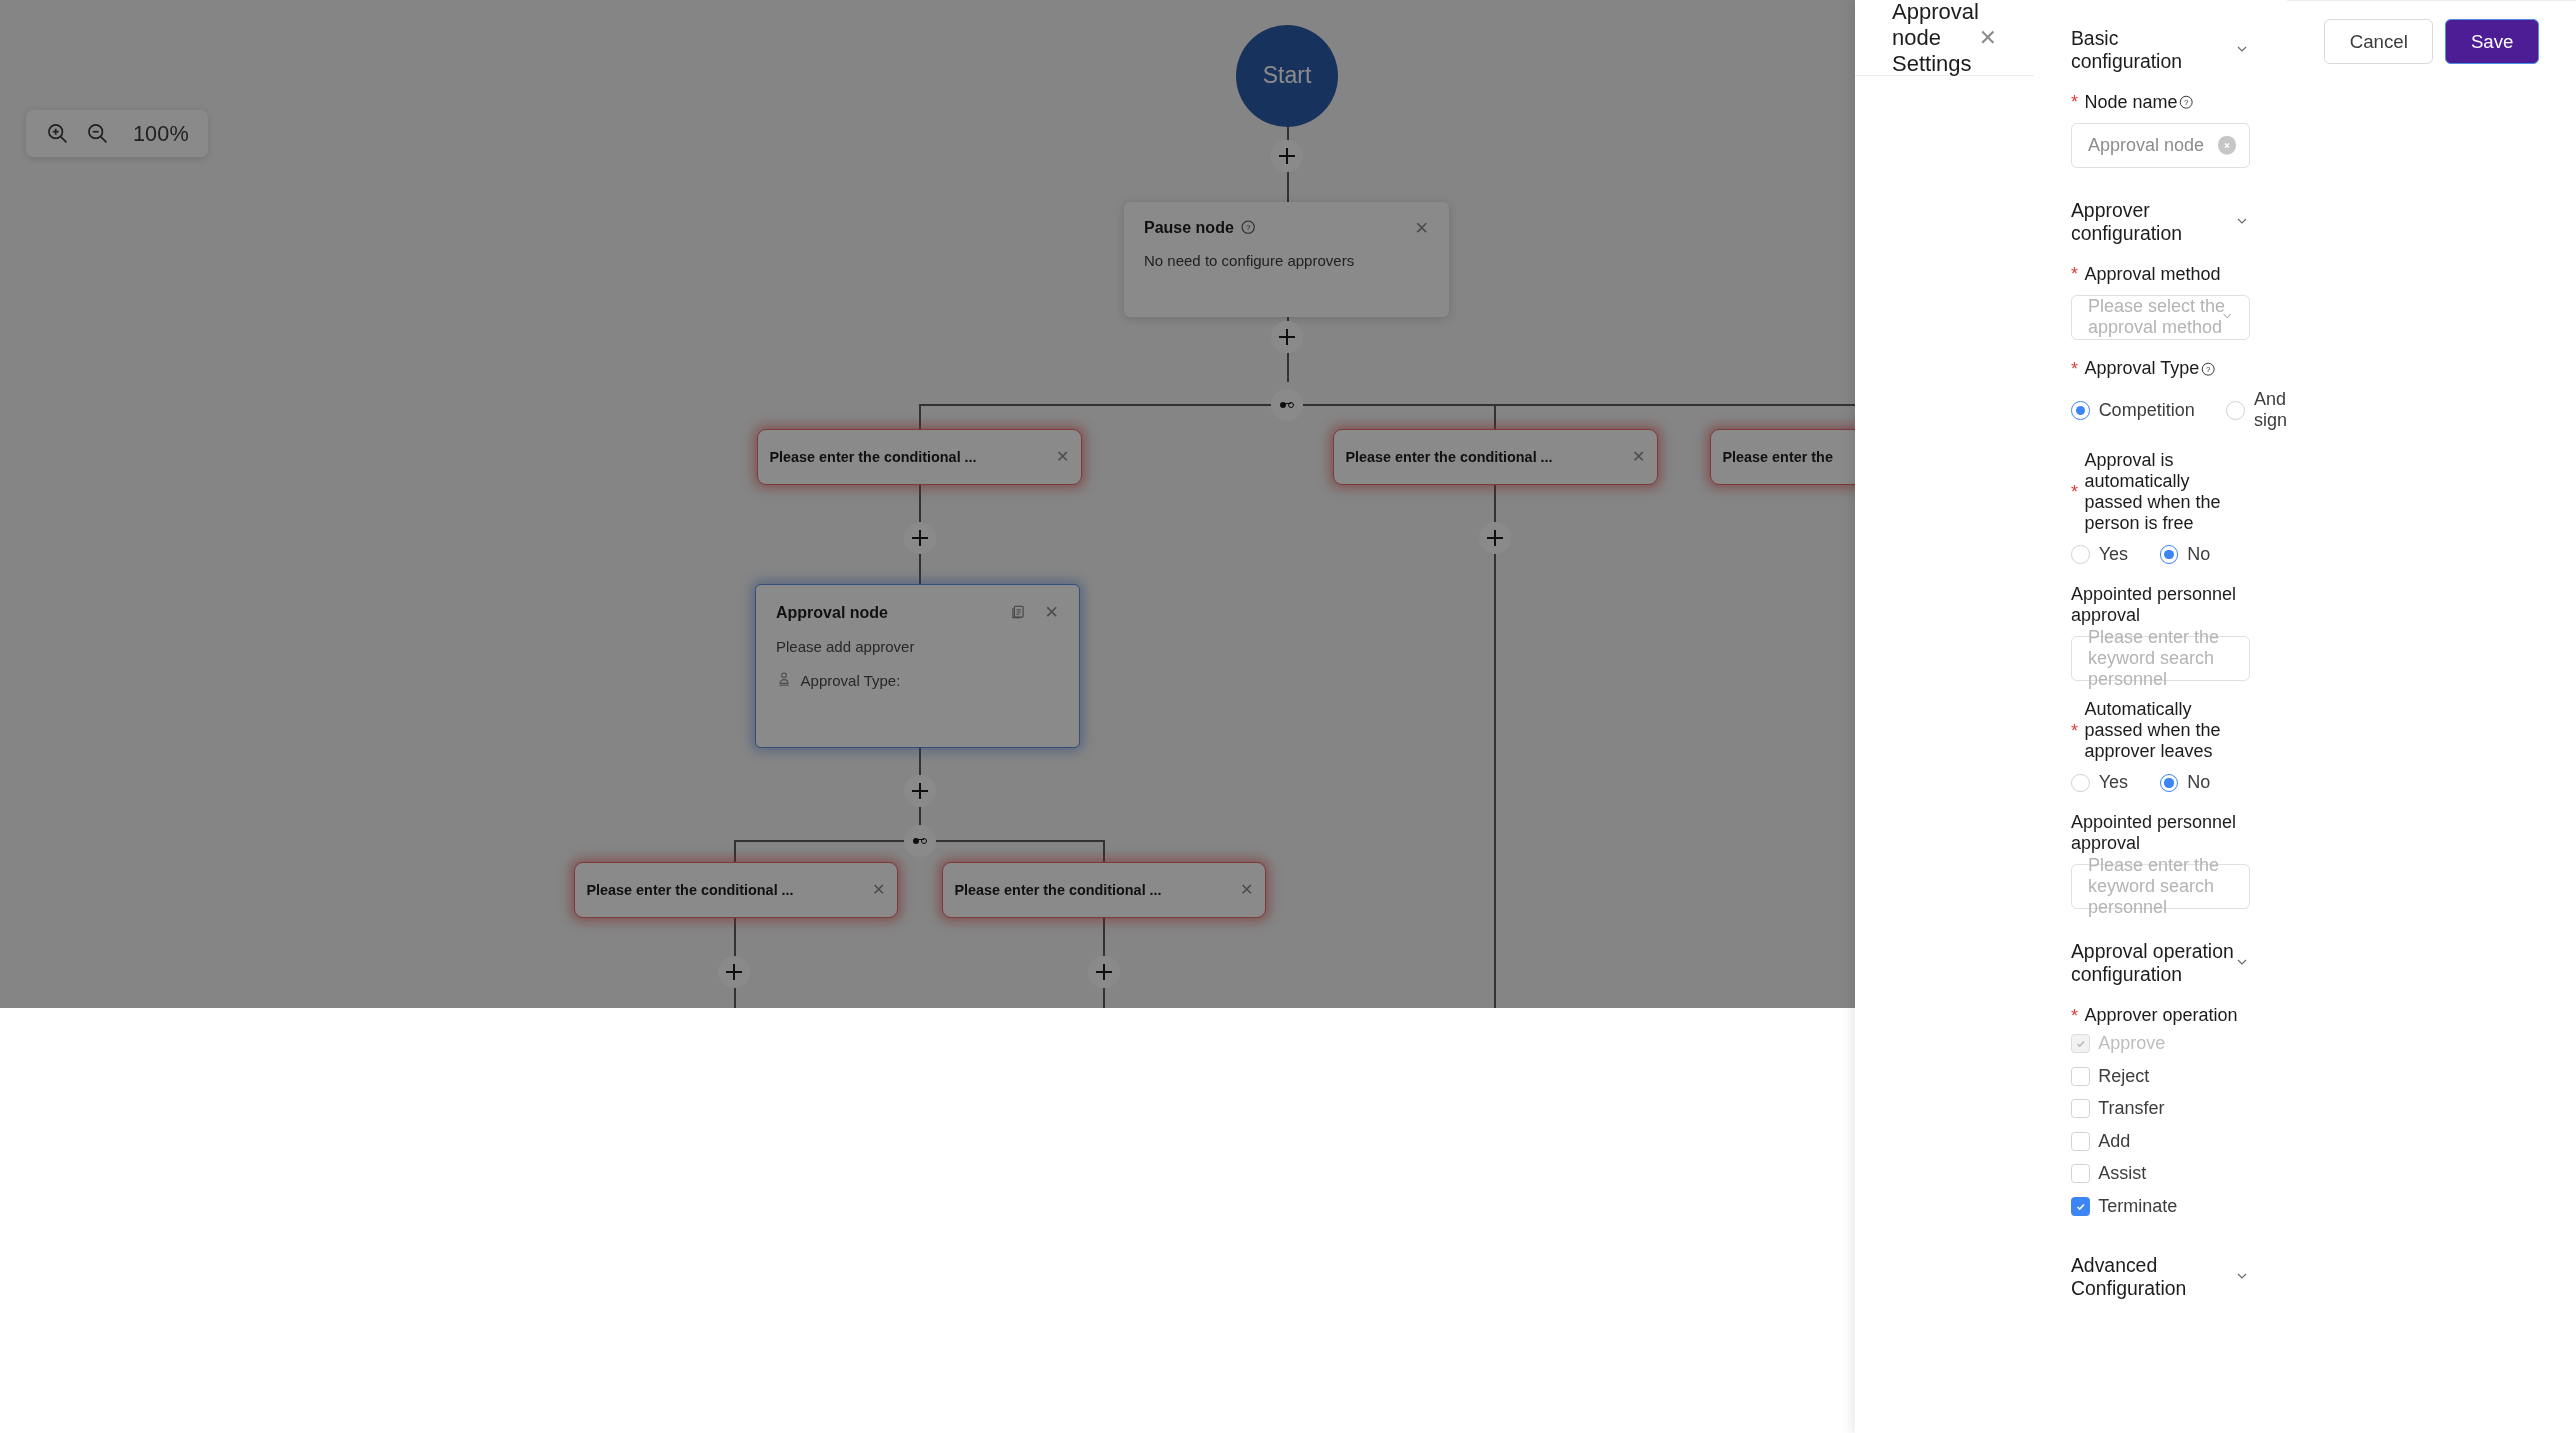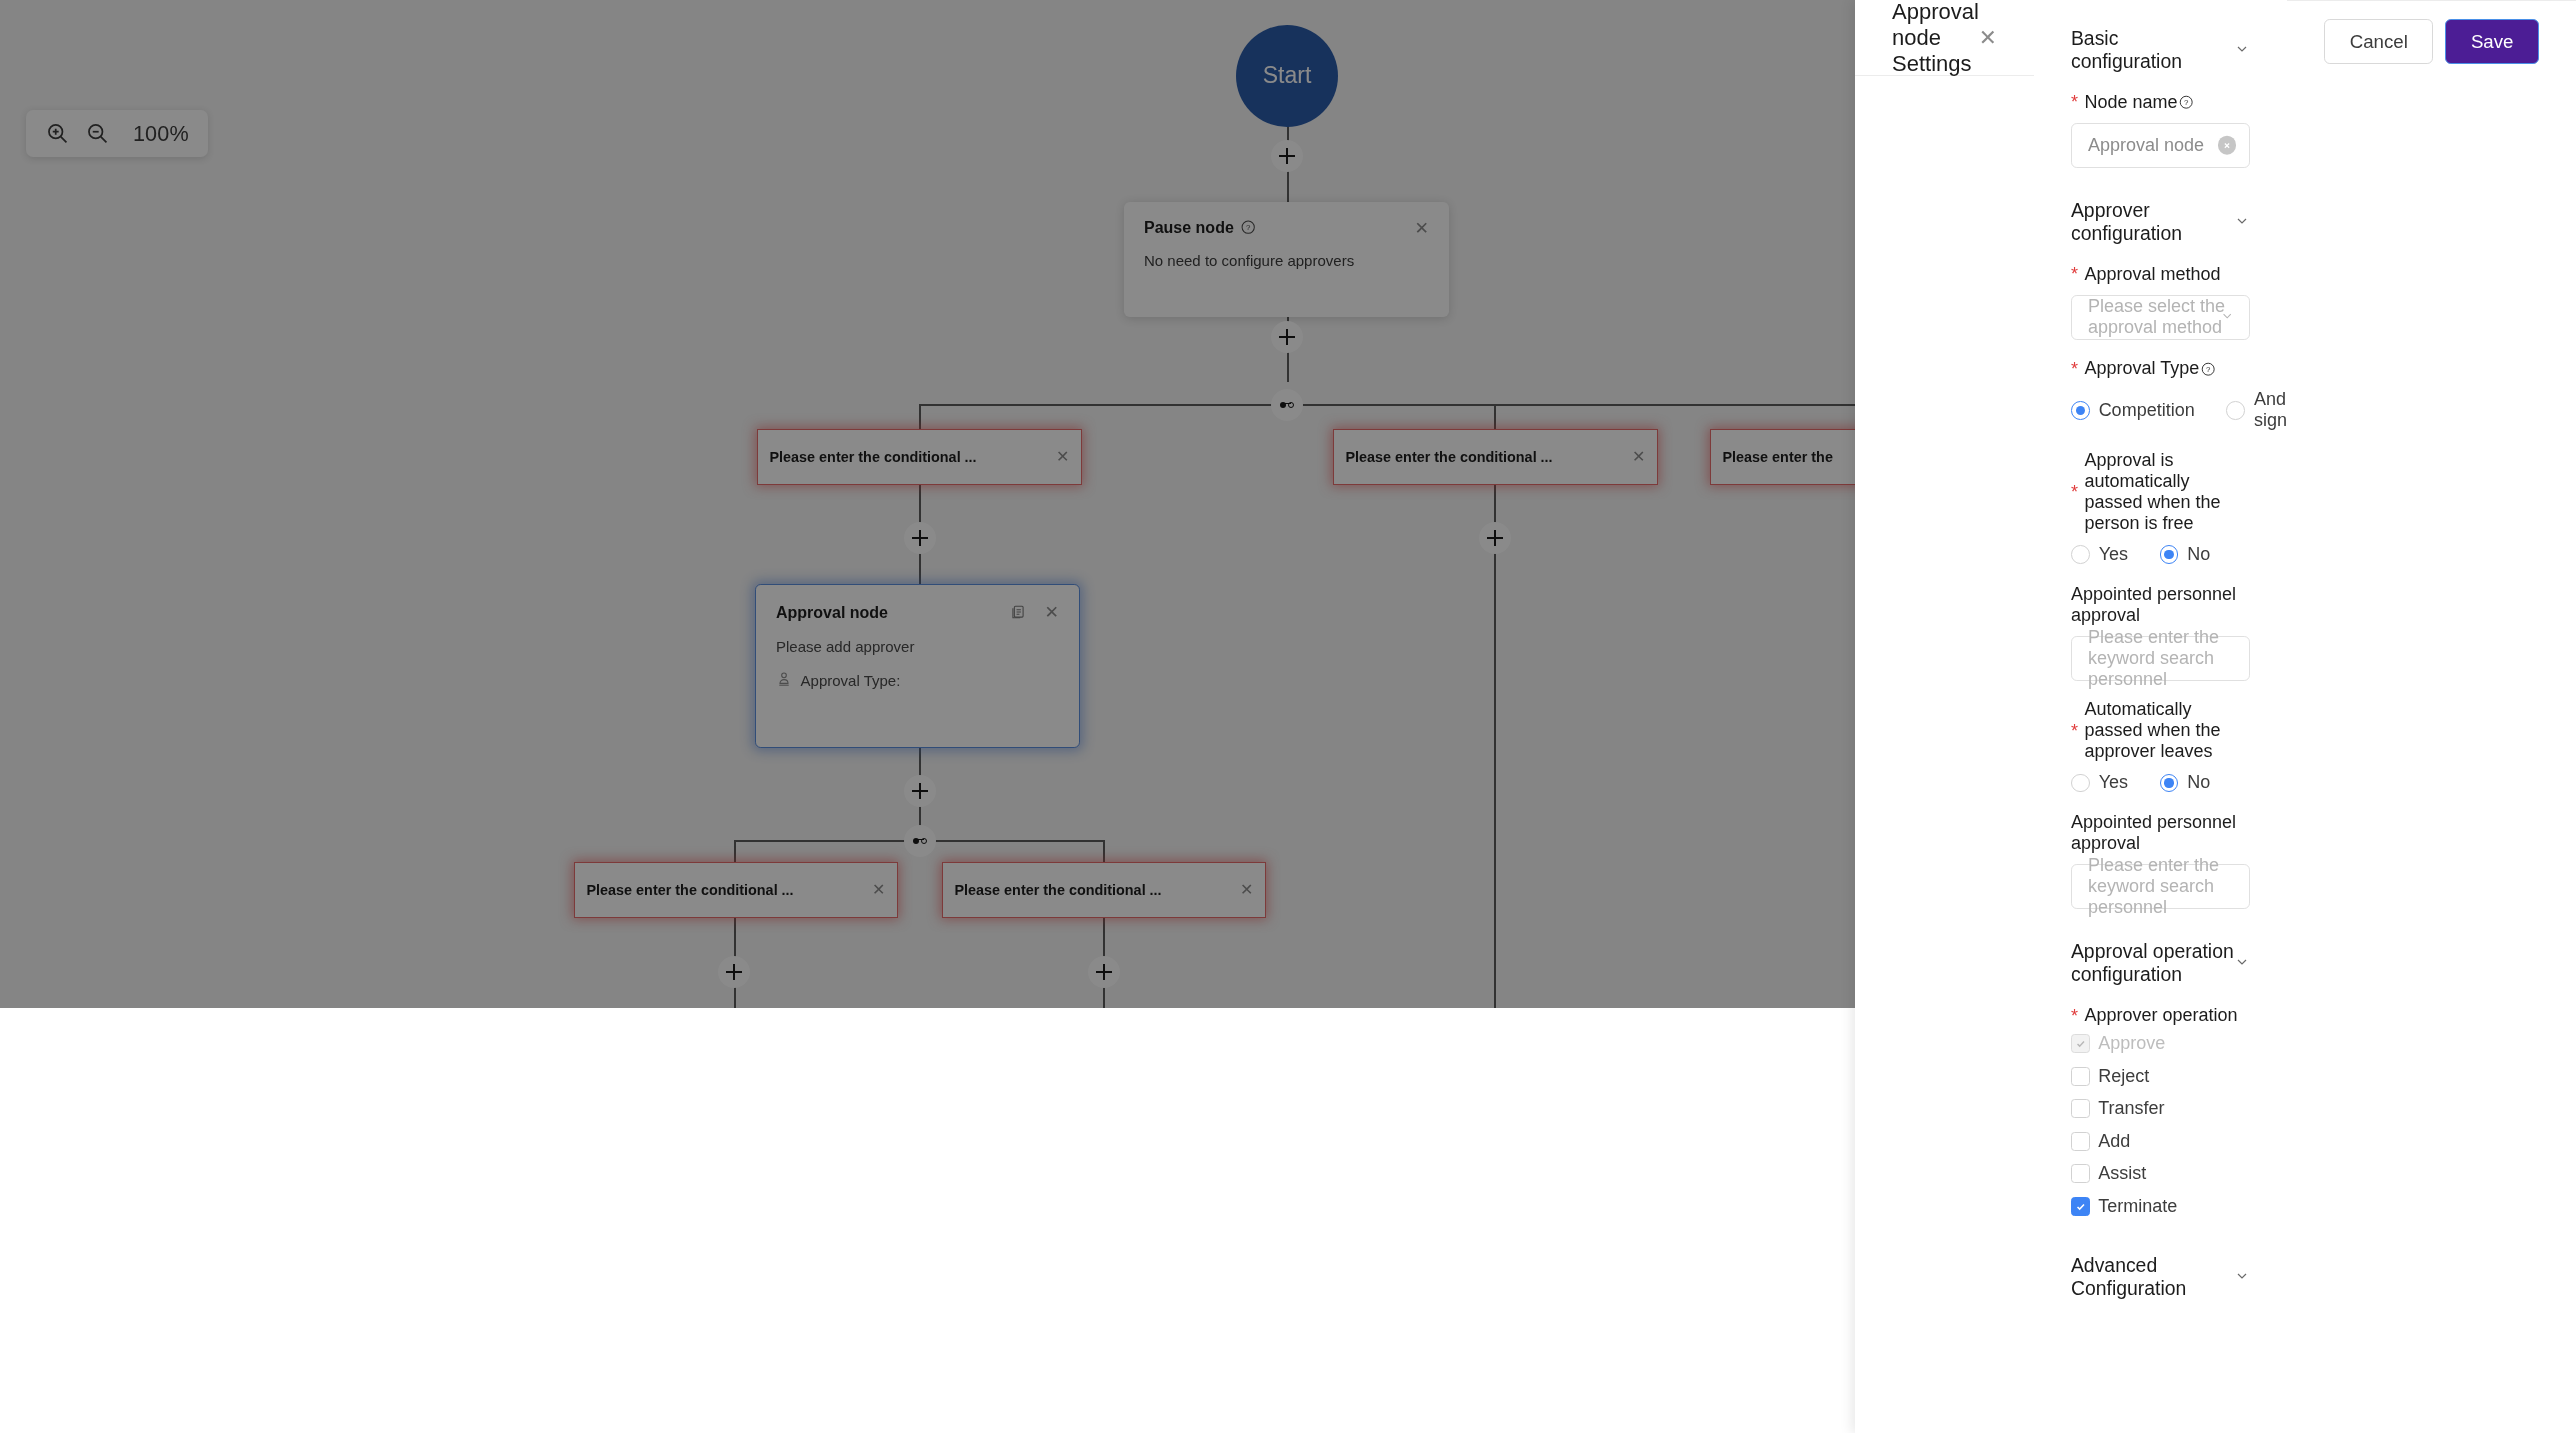--- a/index.html
+++ b/index.html
@@ -88,21 +88,21 @@
     position:absolute; left: 13px; top: 13.7px;
     width: 6.5px; height: 1.7px; background:#1a1a1a;
   }
 
   
   .cond-node {
     position: absolute;
     width: 162px; height: 56px;
     background: #ffffff;
     border: 1.2px solid #e86b6b;
-    border-radius: 0;
+    border-radius: 9px;
     box-shadow: 0 0 11.5px 2.2px rgba(232,70,70,.55);
     display: flex; align-items: center;
     padding: 0 11.5px;
     z-index: 13;
   }
   .cond-node .cond-text {
     font-size: 14.4px; font-weight: bold; color: #1f1f1f;
     white-space: nowrap; overflow: hidden;
     flex: 1;
   }

